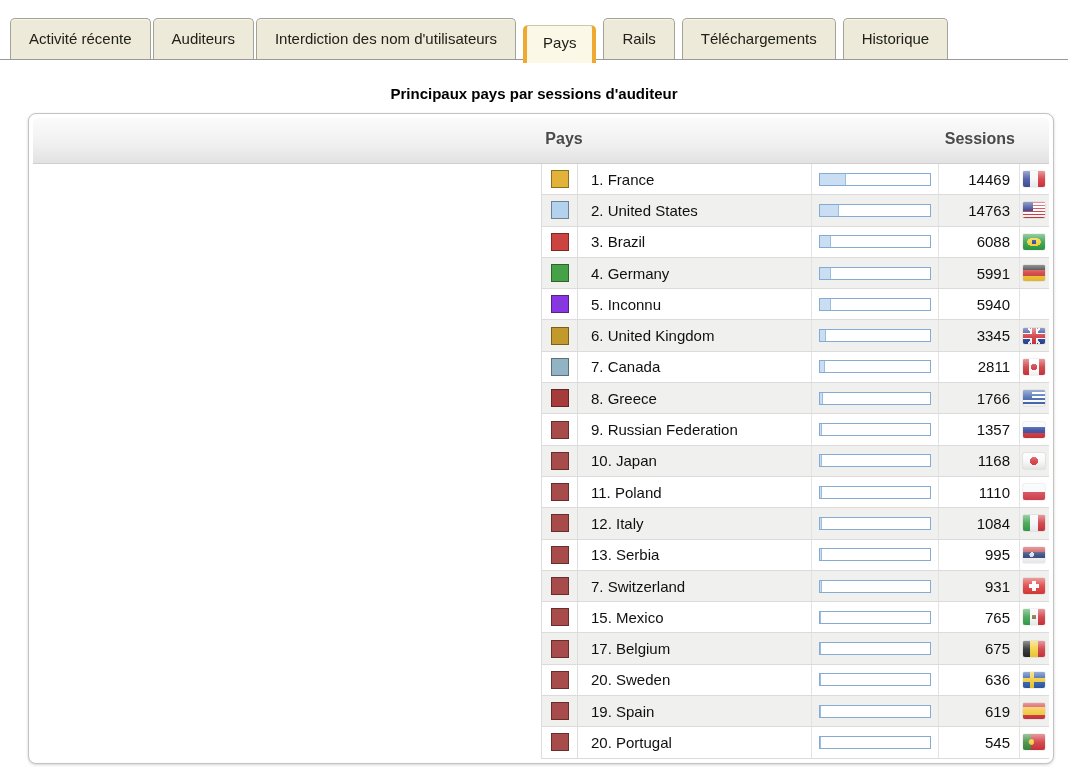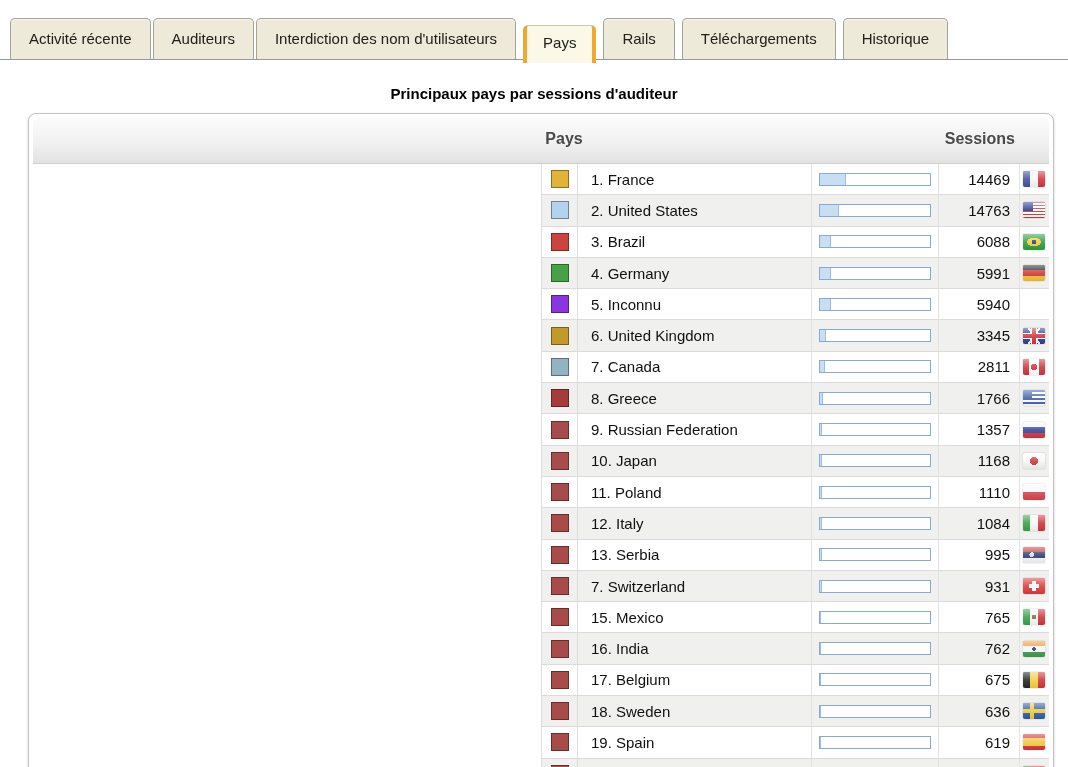--- a/index.html
+++ b/index.html
@@ -372,51 +372,36 @@
     </div>
     <div class="cell num-cell">765</div>
     <div class="cell flag-cell">
       <span class="flag flag-mx"></span>
     </div>
   </div>
         <div class="row">
     <div class="cell swatch-cell">
       <span class="swatch" style="background: rgb(168, 75, 75);"></span>
     </div>
-    <div class="cell name-cell">16. India</div>
-    <div class="cell bar-cell">
-      <div class="bar">
-        <div class="bar-fill" style="width: 1.23%;"></div>
-      </div>
-    </div>
-    <div class="cell num-cell">762</div>
-    <div class="cell flag-cell">
-      <span class="flag flag-in"></span>
-    </div>
-  </div>
-        <div class="row">
-    <div class="cell swatch-cell">
-      <span class="swatch" style="background: rgb(168, 75, 75);"></span>
-    </div>
     <div class="cell name-cell">17. Belgium</div>
     <div class="cell bar-cell">
       <div class="bar">
         <div class="bar-fill" style="width: 1.09%;"></div>
       </div>
     </div>
     <div class="cell num-cell">675</div>
     <div class="cell flag-cell">
       <span class="flag flag-be"></span>
     </div>
   </div>
         <div class="row">
     <div class="cell swatch-cell">
       <span class="swatch" style="background: rgb(168, 75, 75);"></span>
     </div>
-    <div class="cell name-cell">18. Sweden</div>
+    <div class="cell name-cell">20. Sweden</div>
     <div class="cell bar-cell">
       <div class="bar">
         <div class="bar-fill" style="width: 1.03%;"></div>
       </div>
     </div>
     <div class="cell num-cell">636</div>
     <div class="cell flag-cell">
       <span class="flag flag-se"></span>
     </div>
   </div>

